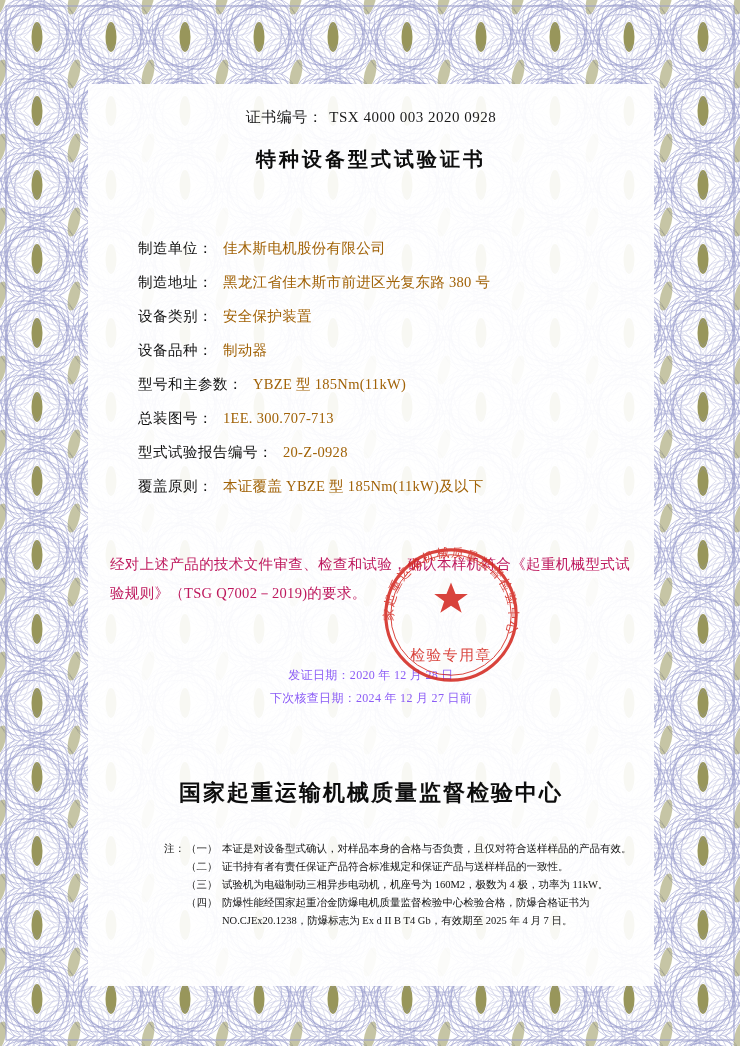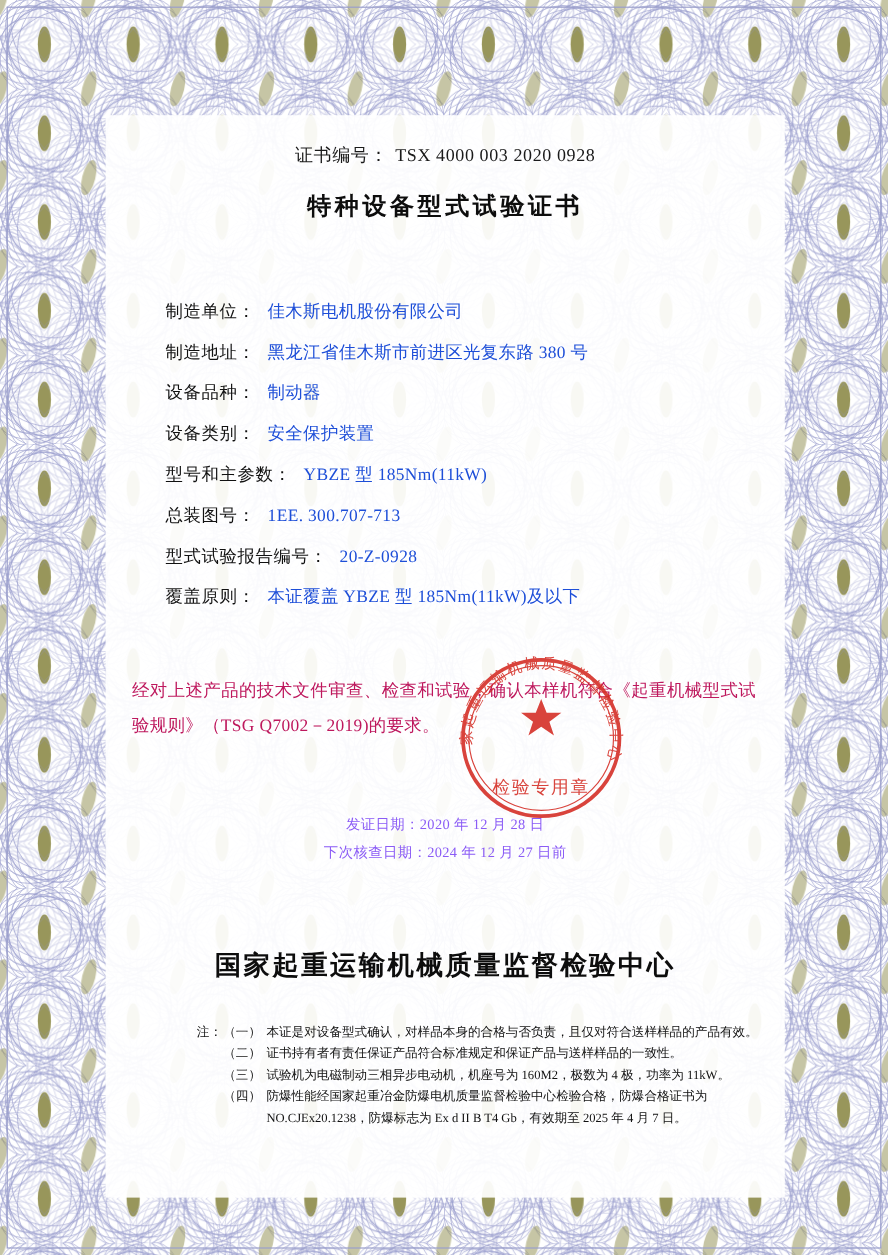--- a/index.html
+++ b/index.html
@@ -26,21 +26,21 @@
   #guilloche {
     position: absolute;
     inset: 0;
     z-index: 0;
   }
 
   
   #content-panel {
     position: absolute;
     left: 88px;
-    top: 96px;
+    top: 84px;
     width: 566px;
     height: 902px;
     background: rgba(255,255,255,0.93);
     z-index: 2;
     box-sizing: border-box;
     padding: 0;
   }
 
   
   .cert-number {
@@ -93,21 +93,21 @@
     line-height: 1.35;
     margin-left: 28px;
   }
   .field-label {
     white-space: nowrap;
     letter-spacing: 0.5px;
     color: #111;
   }
   .field-value {
     margin-left: 10px;
-    color: #1d4ed8;
+    color: #a16207;
     letter-spacing: 0.3px;
   }
 
   
   #statement {
     position: absolute;
     top: 466px;
     left: 22px;
     width: 520px;
     font-size: 14.5px;
@@ -236,26 +236,26 @@
     <div id="fields">
       <div class="field-row">
         <span class="field-label">制造单位：</span>
         <span class="field-value">佳木斯电机股份有限公司</span>
       </div>
       <div class="field-row">
         <span class="field-label">制造地址：</span>
         <span class="field-value">黑龙江省佳木斯市前进区光复东路 380 号</span>
       </div>
       <div class="field-row">
+        <span class="field-label">设备类别：</span>
+        <span class="field-value">安全保护装置</span>
+      </div>
+      <div class="field-row">
         <span class="field-label">设备品种：</span>
         <span class="field-value">制动器</span>
-      </div>
-      <div class="field-row">
-        <span class="field-label">设备类别：</span>
-        <span class="field-value">安全保护装置</span>
       </div>
       <div class="field-row">
         <span class="field-label">型号和主参数：</span>
         <span class="field-value">YBZE 型 185Nm(11kW)</span>
       </div>
       <div class="field-row">
         <span class="field-label">总装图号：</span>
         <span class="field-value">1EE. 300.707-713</span>
       </div>
       <div class="field-row">

